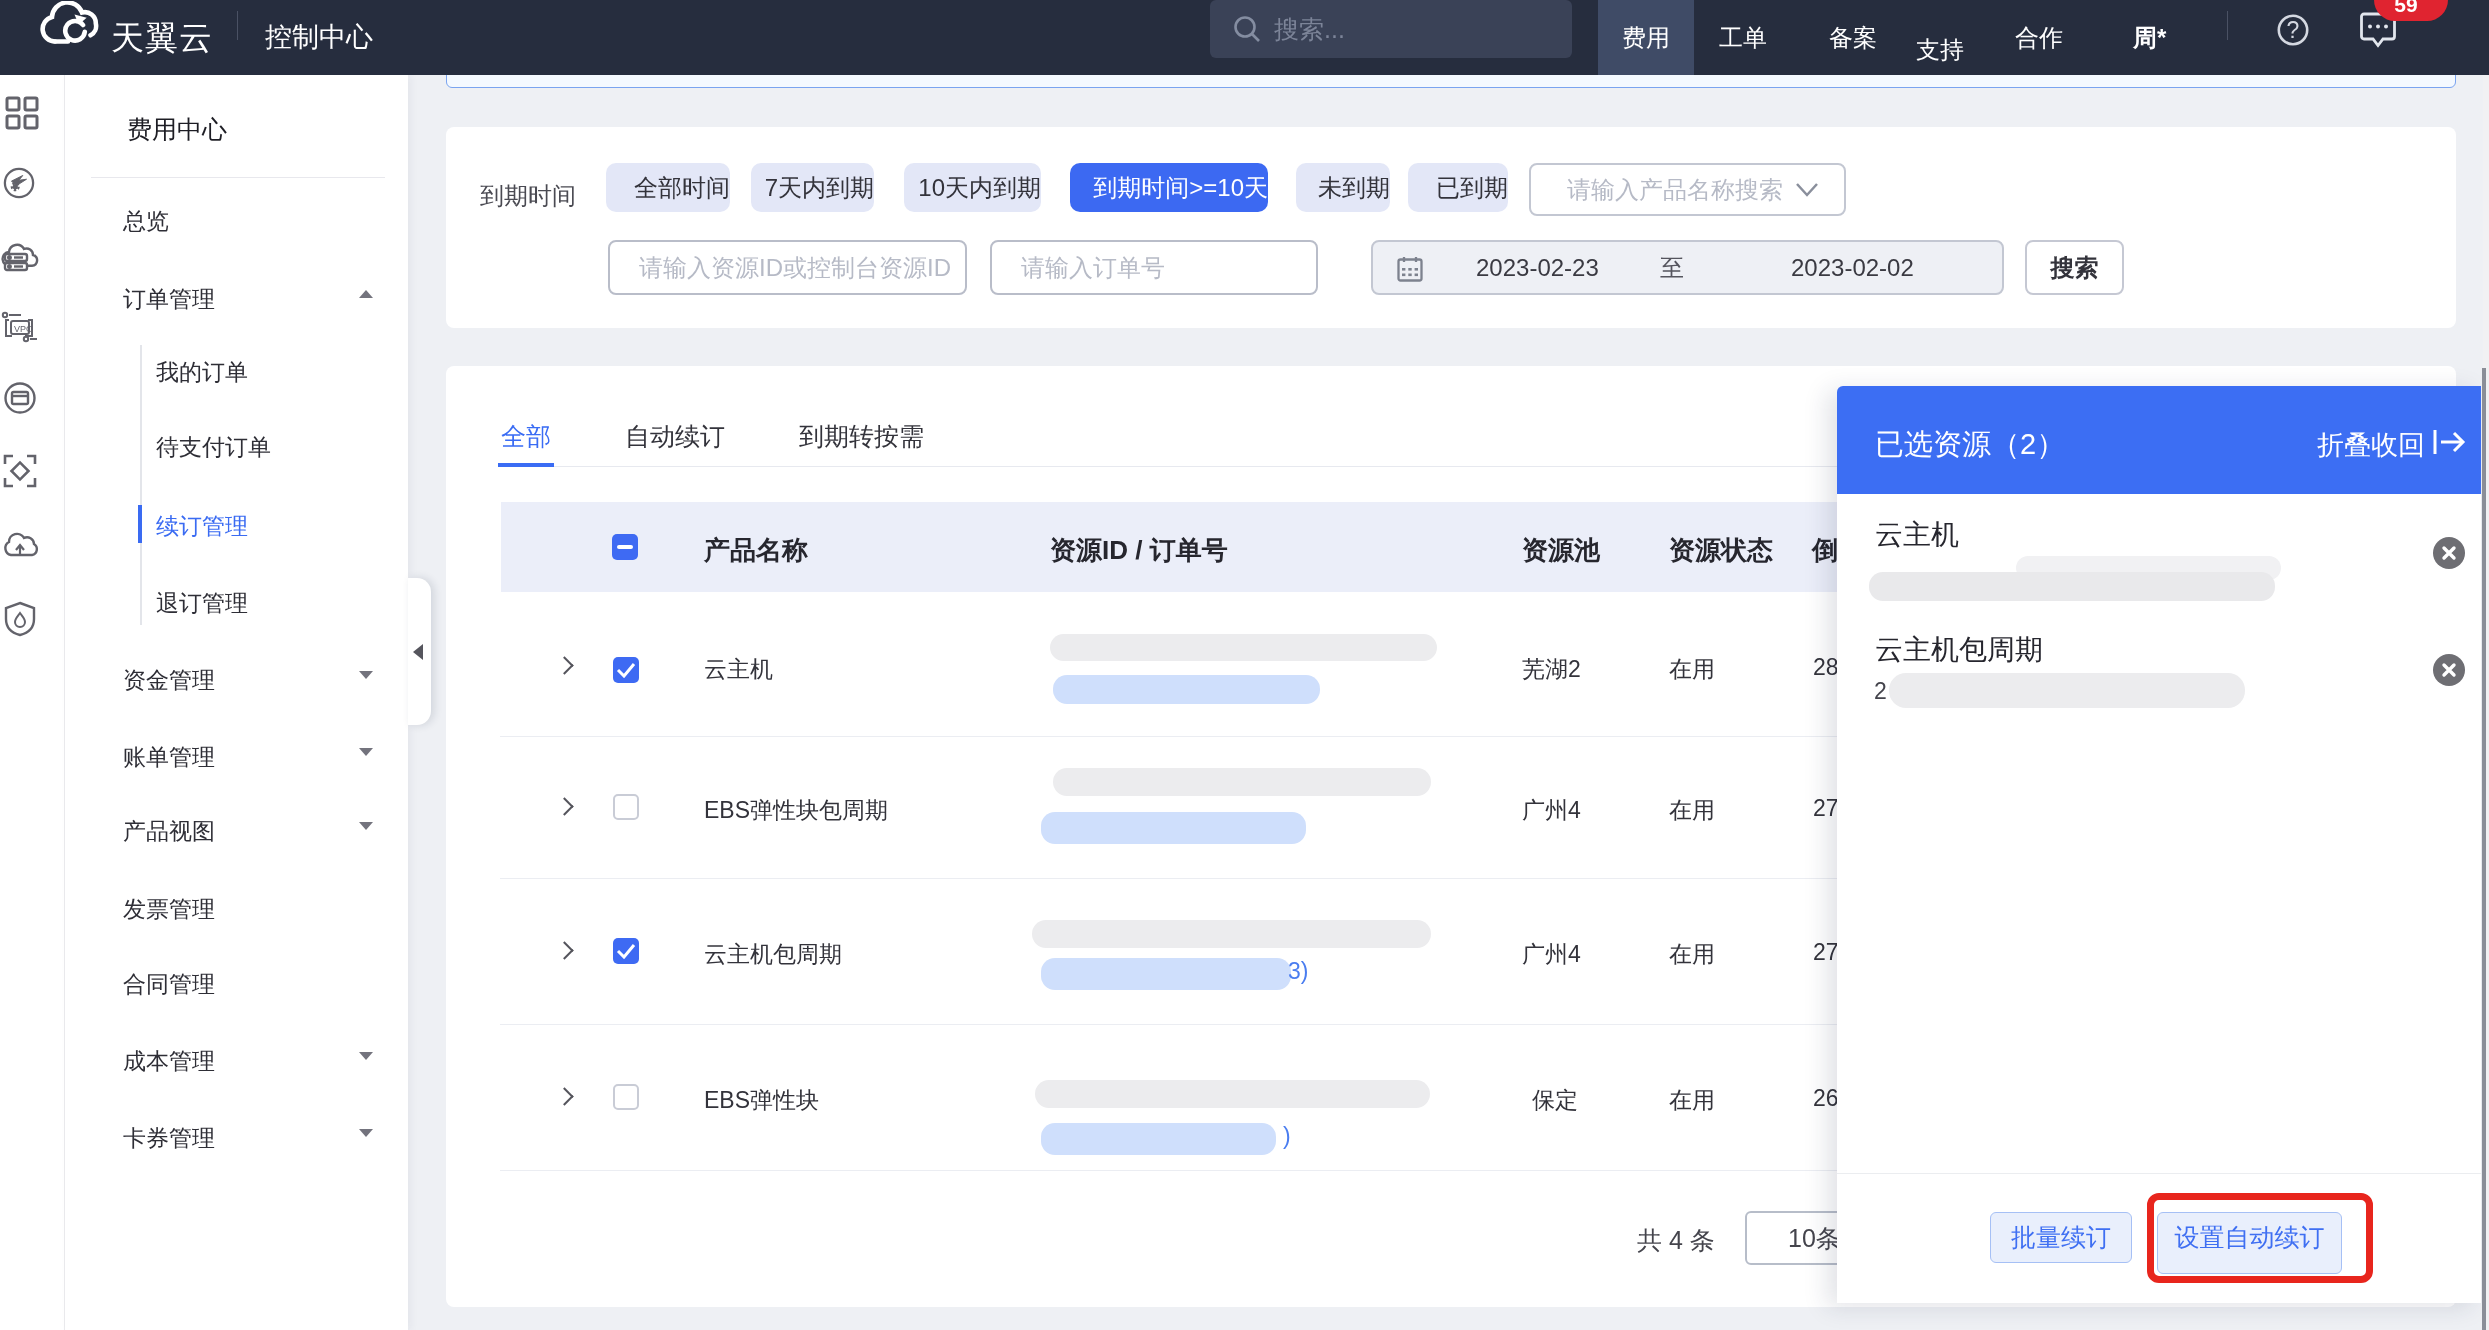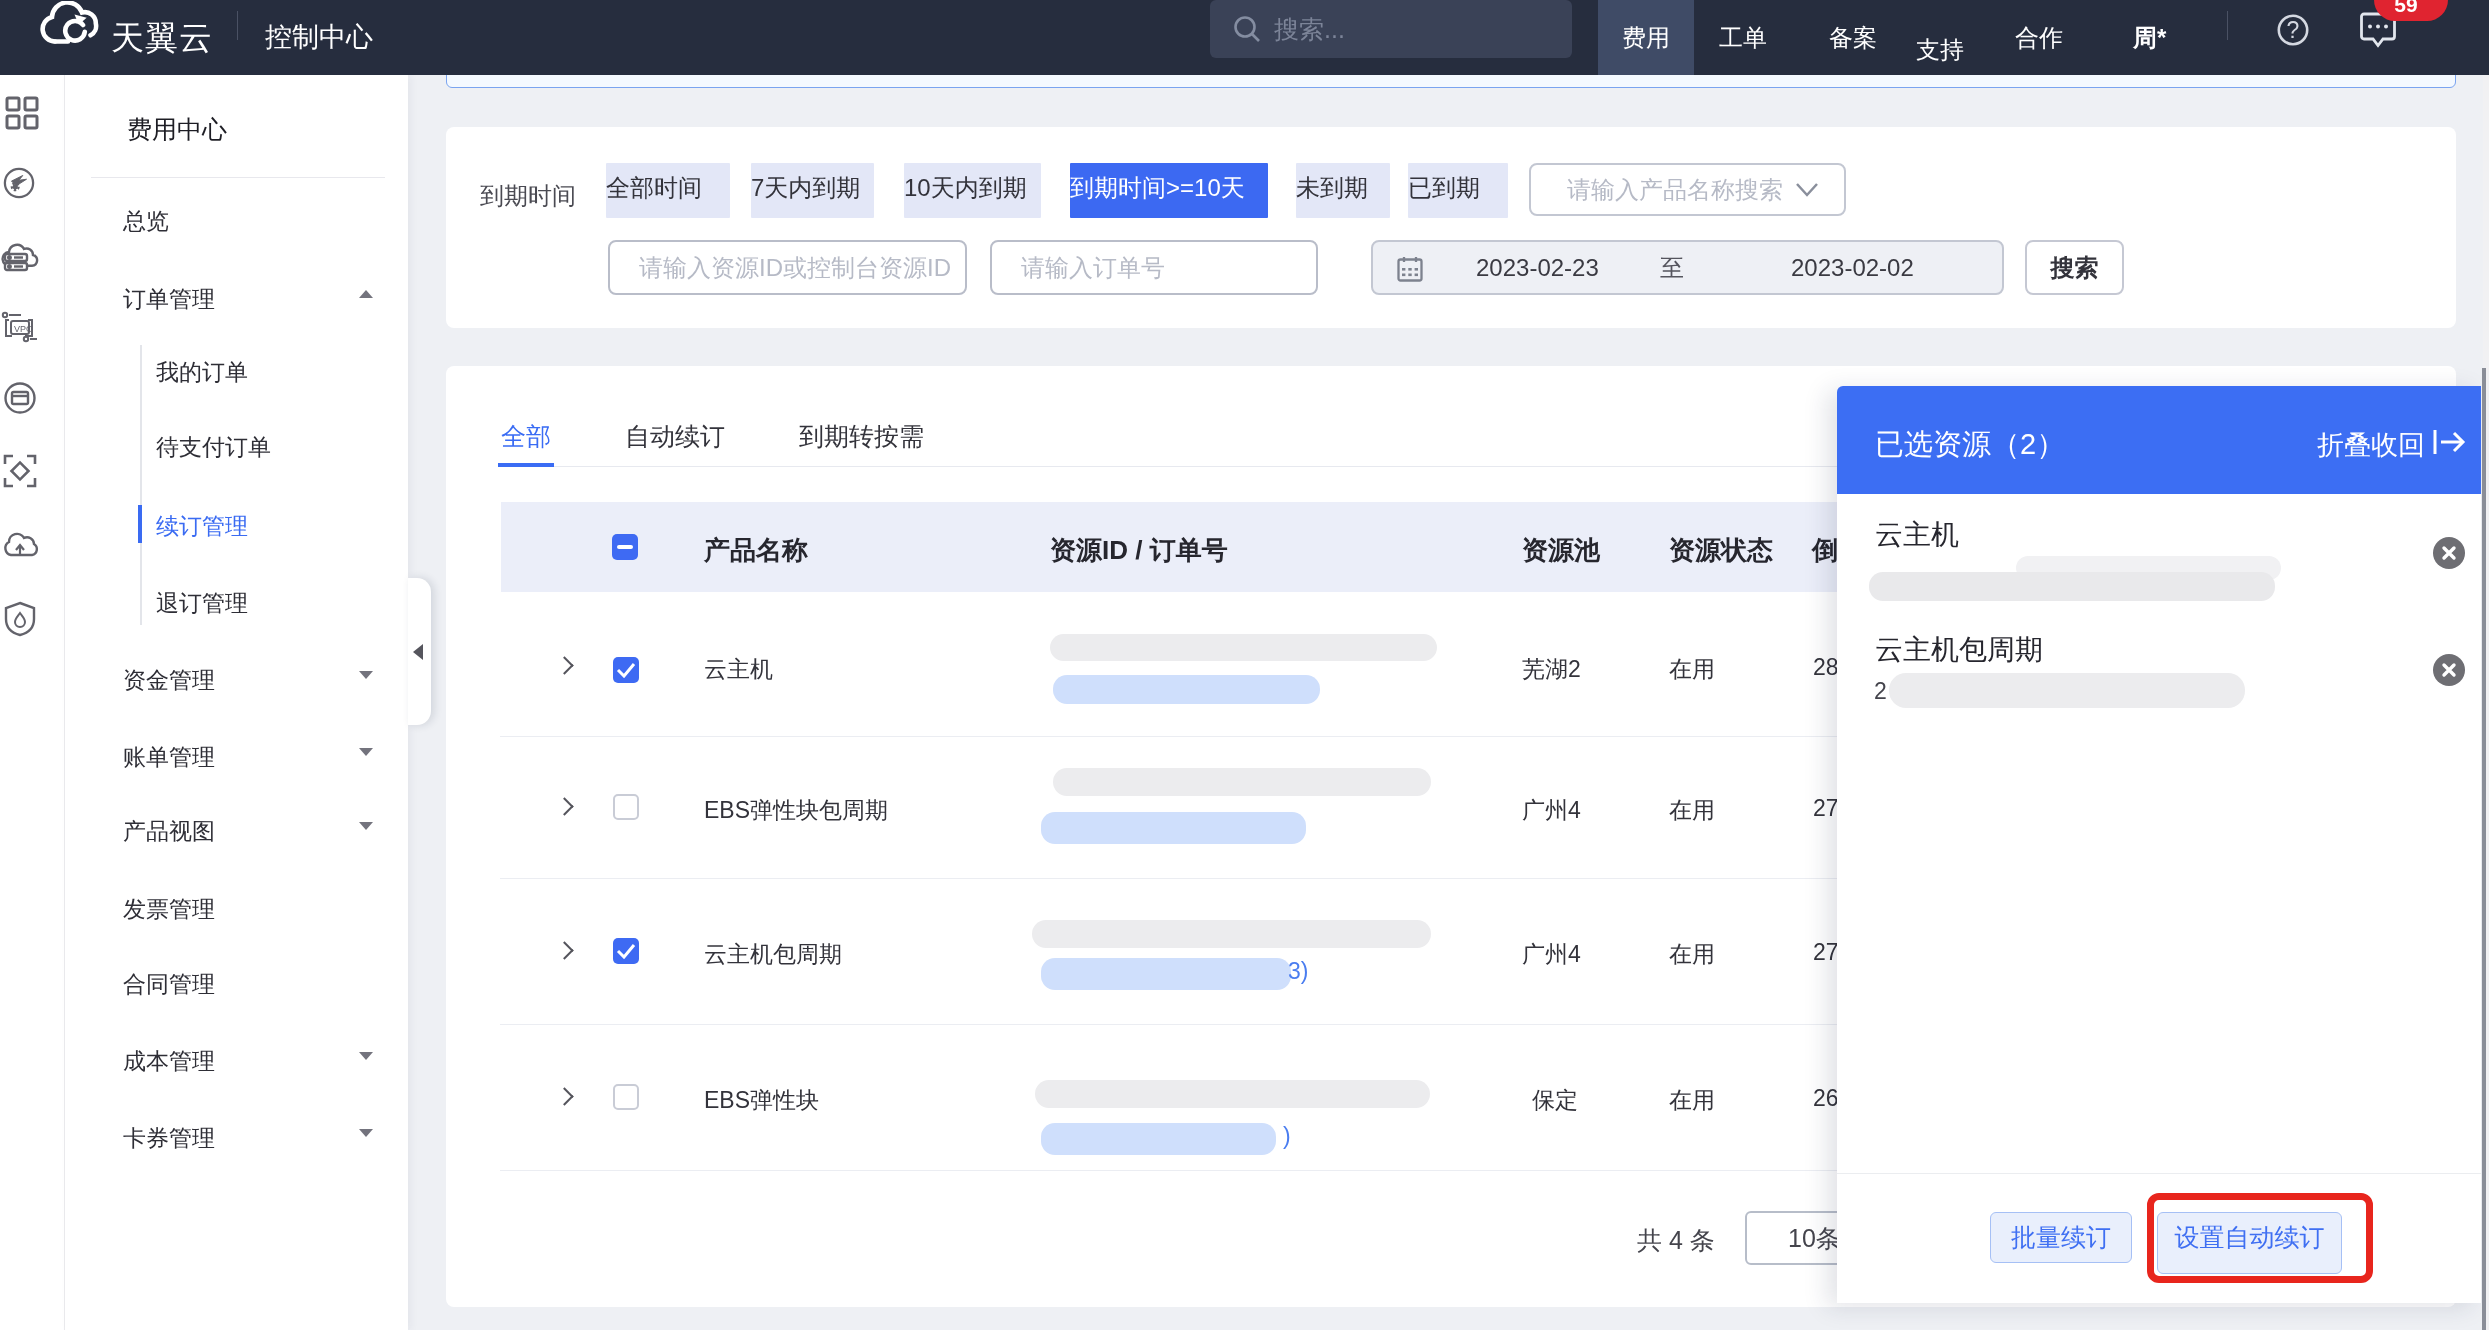--- a/index.html
+++ b/index.html
@@ -7,21 +7,21 @@
 body{font-family:"Liberation Sans",sans-serif;background:#eef0f4;position:relative;}
 .abs{position:absolute;}
 .nav{left:0;top:0;width:2489px;height:75px;background:#262d3e;z-index:30;}
 .navtxt{color:#fff;font-size:24px;line-height:75px;position:absolute;top:0;}
 .rail{left:0;top:75px;width:65px;height:1255px;background:#fff;border-right:1px solid #ebebee;z-index:20;}
 .menu{left:65px;top:75px;width:343px;height:1255px;background:#fff;z-index:20;box-shadow:3px 0 8px rgba(30,40,70,0.05);}
 .arr{position:absolute;left:294px;width:0;height:0;border-left:7px solid transparent;border-right:7px solid transparent;}
 .down{border-top:8px solid #73737d;}
 .up{border-bottom:8px solid #73737d;}
 .card{background:#fff;border-radius:8px;position:absolute;}
-.fbtn{position:absolute;top:163px;height:55px;border-radius:1px;background:#e3e7f7;color:#33333b;font-size:24px;text-align:left;line-height:49px;}
+.fbtn{position:absolute;top:163px;height:49px;border-radius:10px;background:#e3e7f7;color:#33333b;font-size:24px;text-align:right;line-height:49px;}
 .inp{position:absolute;top:240px;height:55px;background:#fff;border:2px solid #b9bdc9;border-radius:8px;color:#b6bac6;font-size:24px;line-height:51px;}
 .cell{position:absolute;font-size:23px;color:#33333b;}
 .chev{position:absolute;width:13px;height:13px;border-top:2.6px solid #54545c;border-right:2.6px solid #54545c;transform:rotate(45deg);}
 .cb{position:absolute;width:26px;height:26px;border-radius:5px;}
 .cb.on{background:#3e6af3;}
 .cb.off{background:#fff;border:2px solid #c9ccd6;}
 .cb.on svg{position:absolute;left:3px;top:5px;}
 .pill{position:absolute;border-radius:14px;}
 .sep{position:absolute;left:500px;right:79px;height:1px;background:#ebedf2;}
 </style>

